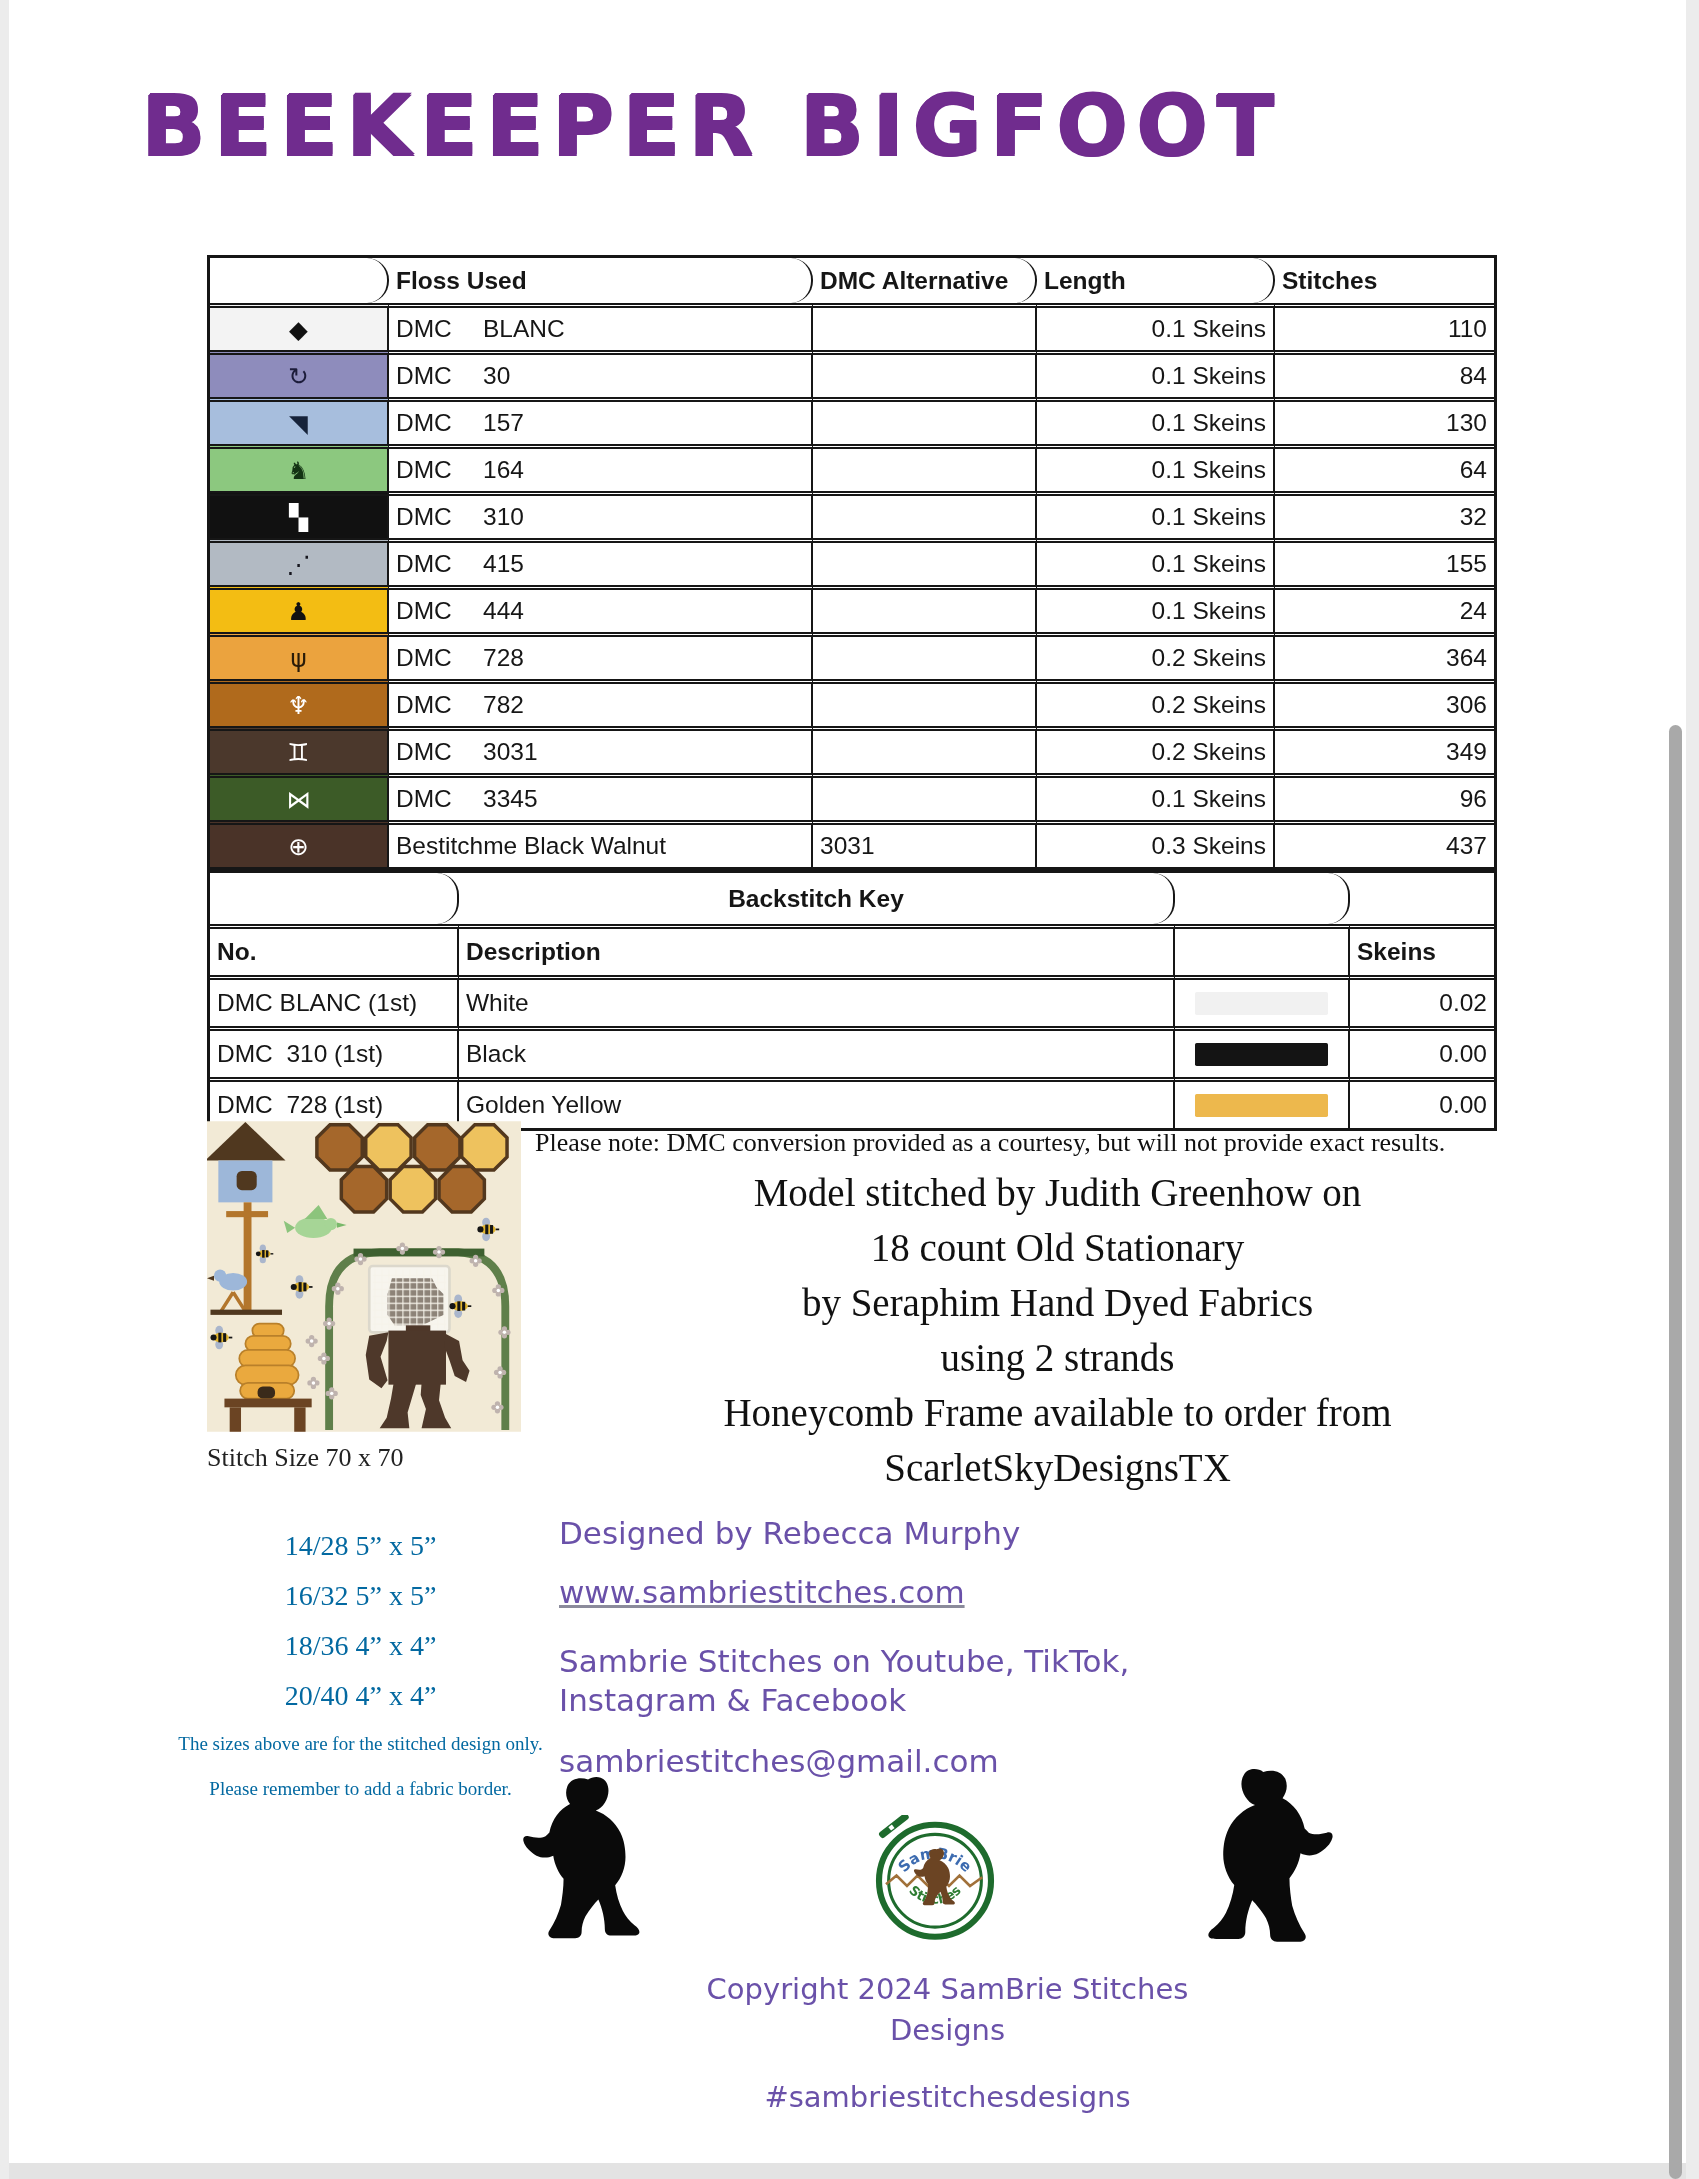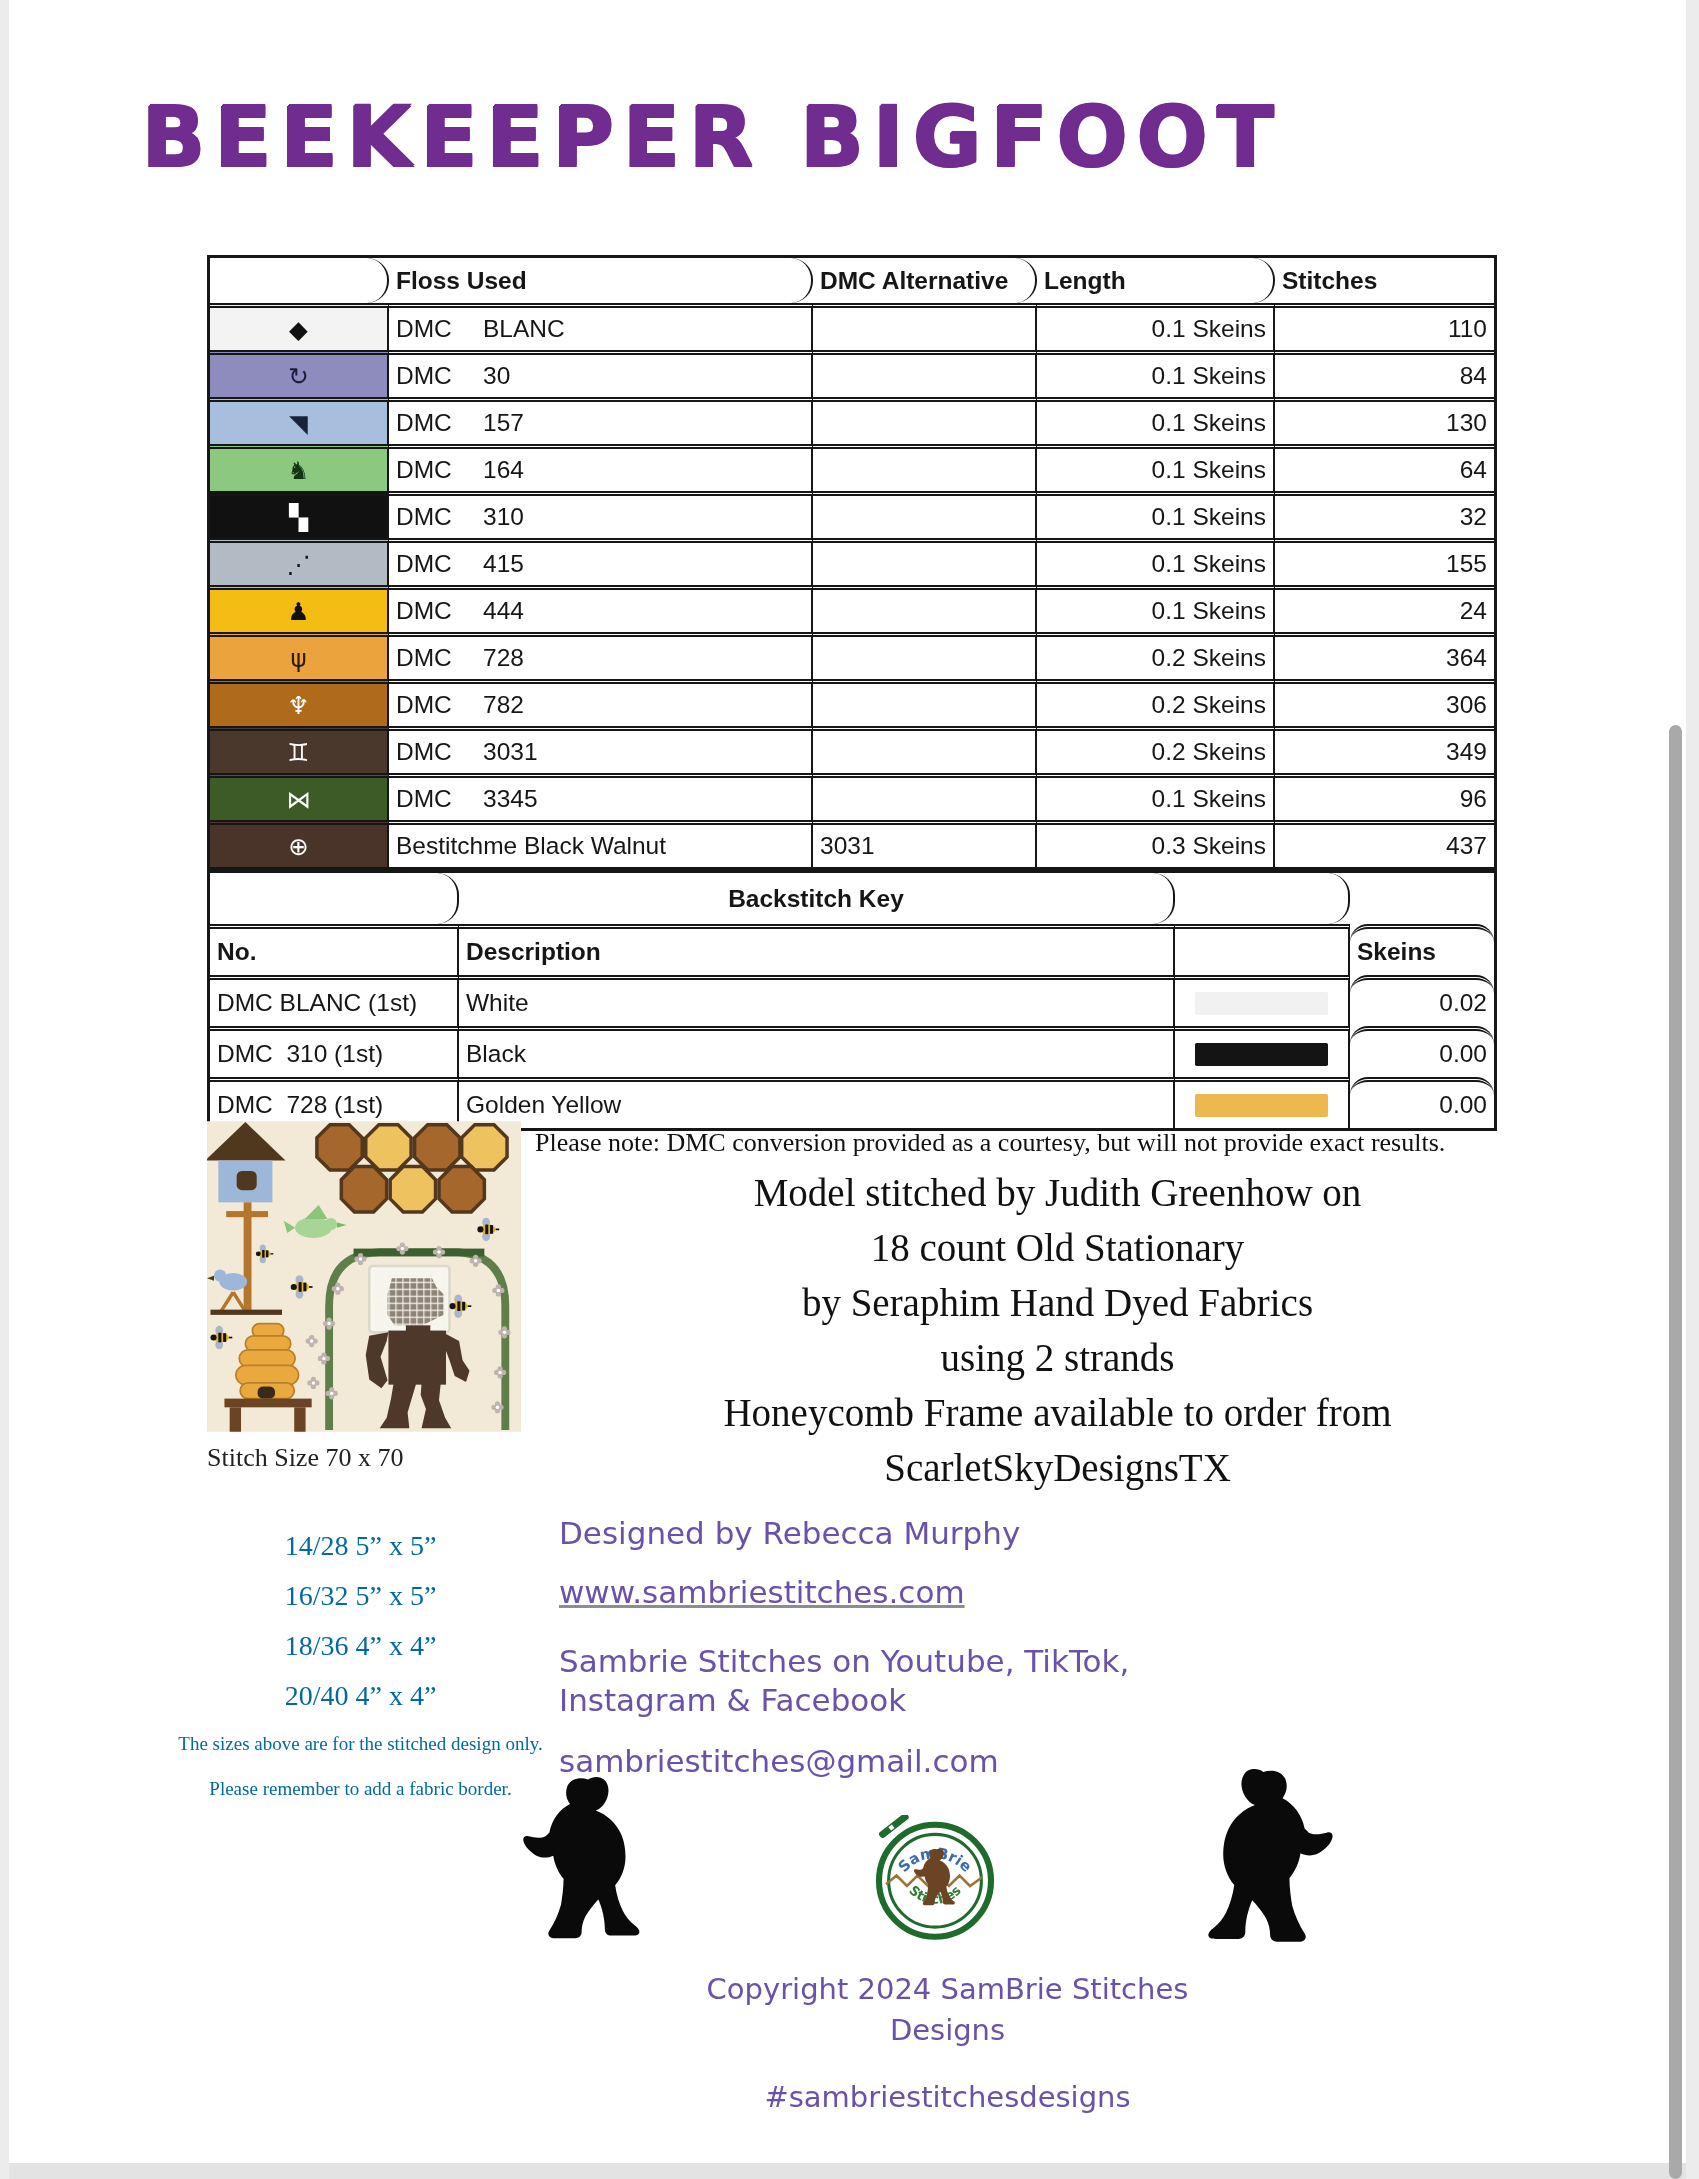--- a/index.html
+++ b/index.html
@@ -5,21 +5,21 @@
   html,body{margin:0;padding:0;background:#ececec;}
   .page{position:relative;width:1700px;height:2179px;background:#ffffff;overflow:hidden;
         font-family:"Liberation Sans",sans-serif;color:#161616;}
   .strip{position:absolute;}
   .strip-left{left:0;top:0;width:8.7px;height:2179px;background:#ececec;}
   .strip-right{left:1686px;top:0;width:14px;height:2179px;background:#ececec;}
   .strip-bottom{left:8.7px;top:2163px;width:1677px;height:15.7px;background:#e3e3e3;}
   .scrollbar-thumb{position:absolute;left:1669px;top:725px;width:13px;height:1454px;
         background:#a9a9a9;border-radius:7px;}
 
-  .title{position:absolute;left:0;top:88px;width:1424px;text-align:center;
+  .title{position:absolute;left:0;top:77px;width:1424px;text-align:center;
         font-family:"DejaVu Sans",sans-serif;font-weight:bold;font-size:84px;
         letter-spacing:8.7px;color:#702c8e;
         text-shadow:0.9px 0.9px 0 currentColor,-0.9px 0.9px 0 currentColor,0.9px -0.9px 0 currentColor;}
 
   
   .dtable{position:absolute;border:3.5px solid #161616;border-collapse:separate;border-spacing:0;
           table-layout:fixed;background:#fff;}
   .dtable td,.dtable th{border-right:2.6px solid #161616;border-top:5.2px double #161616;
           font-size:24.5px;padding:0 7px;vertical-align:middle;overflow:hidden;white-space:pre;}
   .dtable tr:first-child>*{border-top:none;border-radius:22px;}
@@ -27,21 +27,21 @@
   .dtable th{text-align:left;font-weight:bold;}
   .floss-table{left:207px;top:255px;width:1284px;}
   .floss-table tr{height:47px;}
   .floss-table tr.hdr{height:45px;}
   .c-sym{text-align:center;font-size:23px;padding:0;font-family:"DejaVu Sans",sans-serif;}
   .c-floss .brand{display:inline-block;min-width:87px;}
   .c-len,.c-sti{text-align:right;}
   .bs-table{left:207px;top:870px;width:1284px;}
   .bs-table tr{height:51px;}
   .bs-key{text-align:center !important;font-weight:bold;}
-  .c-skeins{text-align:right;border-radius:18px;}
+  .c-skeins{text-align:right;}
   .bar{width:133px;height:23px;margin:0 auto;border-radius:1.7px;}
   .preview-svg{position:absolute;left:207px;top:1121px;}
   .preview-caption{position:absolute;left:207px;top:1443px;width:314px;text-align:left;
         font-family:"Liberation Serif",serif;font-size:26px;color:#222;}
   .dmc-note{position:absolute;left:535px;top:1128px;width:1144px;
         font-family:"Liberation Serif",serif;font-size:26px;color:#111;}
   .model-block{position:absolute;left:411px;top:1165px;width:1293px;text-align:center;
         font-family:"Liberation Serif",serif;font-size:39px;line-height:55px;color:#111;}
   .sizes-block{position:absolute;left:59px;top:1521px;width:603px;text-align:center;
         font-family:"Liberation Serif",serif;color:#0369a1;}

